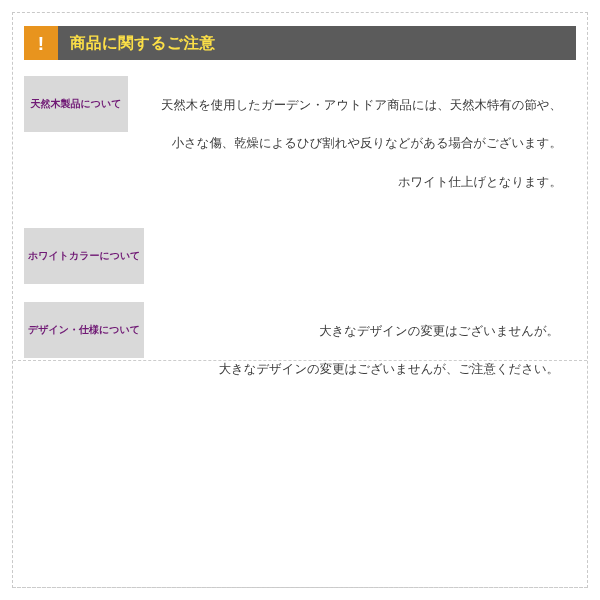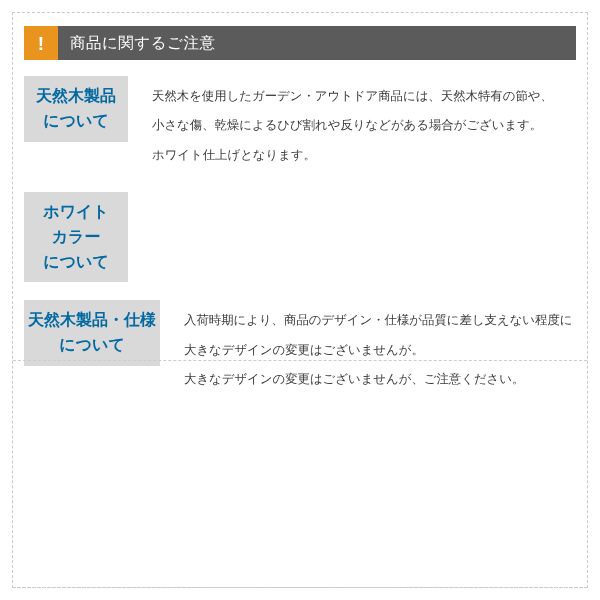--- a/index.html
+++ b/index.html
@@ -69,65 +69,66 @@
     align-items: center;
     justify-content: center;
     color: #ffffff;
     font-size: 19px;
     font-weight: bold;
     line-height: 1;
   }
   .header .title {
     margin-left: 46px;
     font-size: 15.5px;
-    font-weight: normal;
+    font-weight: bold;
     letter-spacing: 0.5px;
-    color: #ffffff;
+    color: #fde047;
   }
 
   
   .notices {
     margin-top: 16px;
   }
   .notice-row {
     display: flex;
     align-items: flex-start;
     margin-bottom: 18px;
   }
   .notice-label {
     flex: 0 0 104px;
     min-height: 56px;
     background: #d9d9d9;
-    color: #0369a1;
-    font-size: 16px;
+    color: #701a75;
+    font-size: 10px;
     font-weight: bold;
     line-height: 1.55;
     display: flex;
-    flex-direction: column;
+    flex-direction: row;
     align-items: center;
     justify-content: center;
     text-align: center;
     padding: 8px 4px;
     box-sizing: border-box;
   }
   .notice-label span {
     display: block;
     white-space: nowrap;
   }
   .notice-body {
     flex: 1 1 auto;
     padding-left: 16px;
     padding-top: 2px;
     font-size: 12.4px;
     line-height: 1.72;
     color: #3b3b3b;
   }
   .notice-body p {
-    margin: 8px;
+    margin: 17px;
     white-space: nowrap;
+    text-align: right;
   }
 
   
   .divider {
     position: absolute;
     left: 13px;
     right: 13px;
     height: 0;
     border-top: 1px dashed #cccccc;
   }
@@ -166,25 +167,24 @@
       <div class="notice-row">
         <div class="notice-label">
           <span>ホワイト</span>
           <span>カラー</span>
           <span>について</span>
         </div>
       </div>
 
       <div class="notice-row">
         <div class="notice-label">
-          <span>天然木製品・仕様</span>
+          <span>デザイン・仕様</span>
           <span>について</span>
         </div>
         <div class="notice-body">
-          <p>入荷時期により、商品のデザイン・仕様が品質に差し支えない程度に</p>
           <p>大きなデザインの変更はございませんが。</p>
           <p>大きなデザインの変更はございませんが、ご注意ください。</p>
         </div>
       </div>
 
     </div>
   </div>
 
   <div class="divider d1"></div>
   <div class="divider d2"></div>

